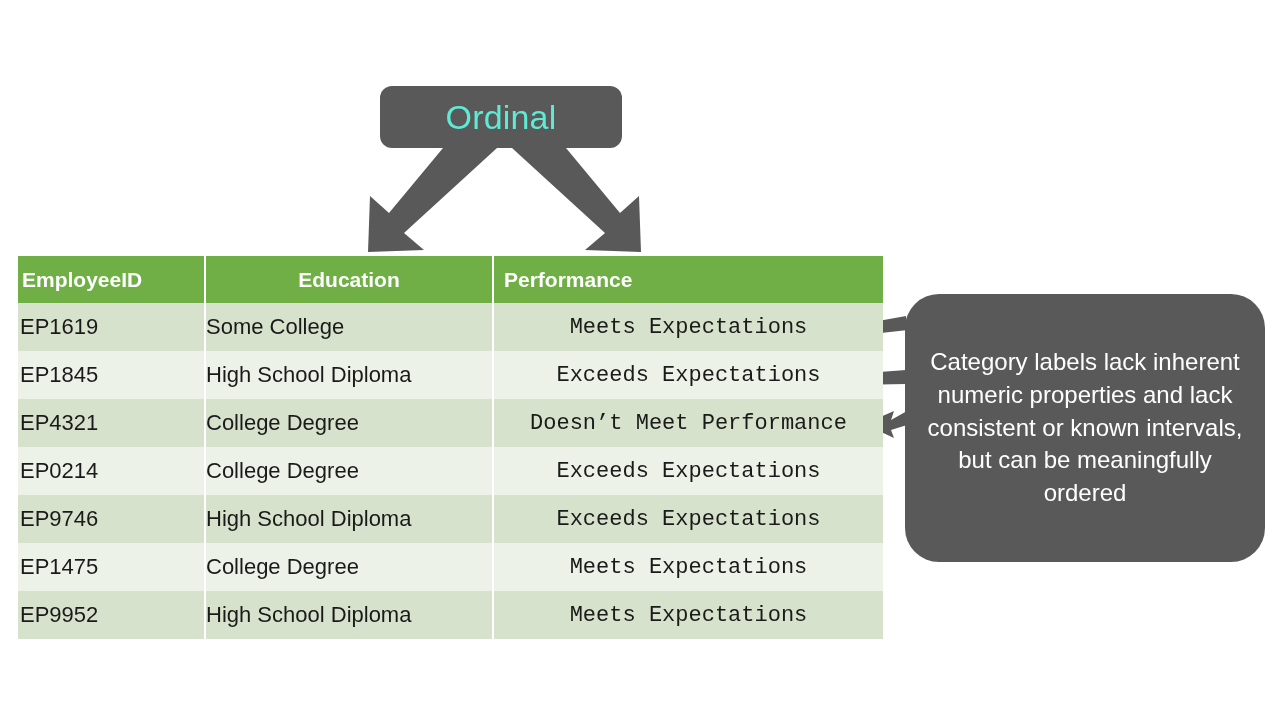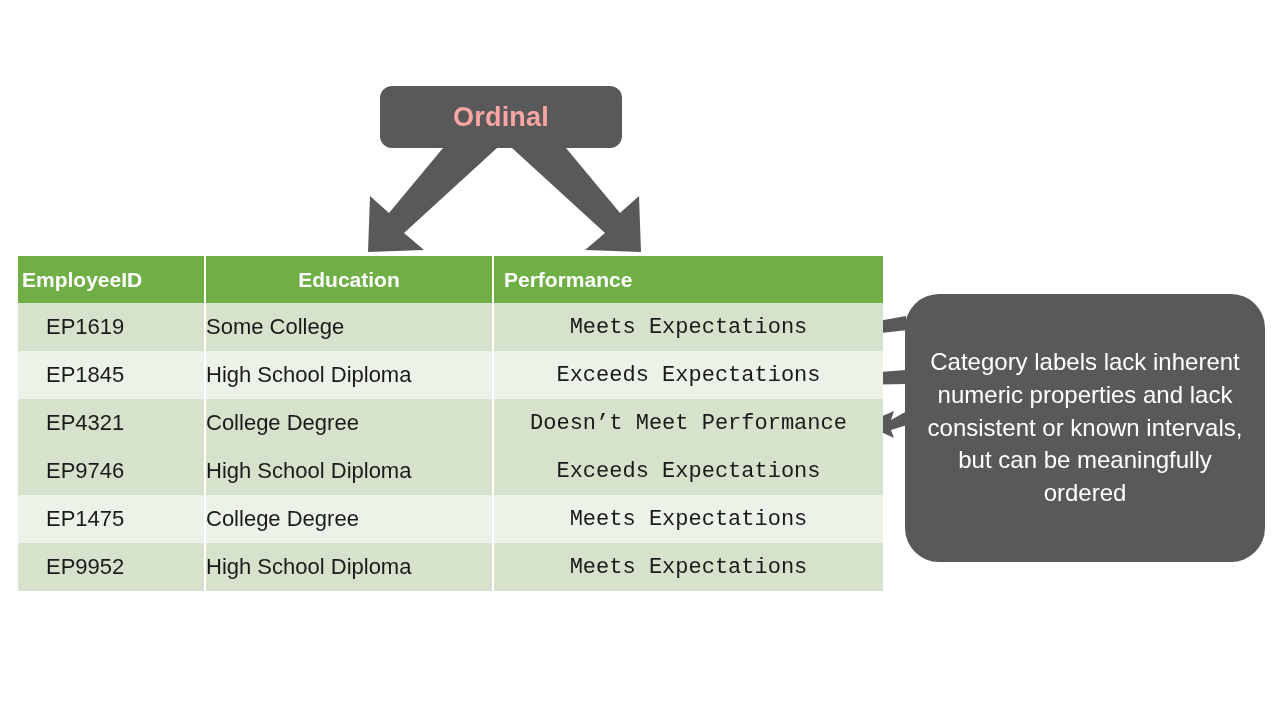--- a/index.html
+++ b/index.html
@@ -24,23 +24,23 @@
     width: 242px;
     height: 62px;
     background: #595959;
     border-radius: 12px;
     display: flex;
     align-items: center;
     justify-content: center;
     box-sizing: border-box;
   }
   #ordinal-box .label {
-    color: #fca5a5;
-    font-size: 27px;
-    font-weight: bold;
+    color: #5eead4;
+    font-size: 34px;
+    font-weight: normal;
     letter-spacing: 0.2px;
   }
 
   
   #arrows-layer {
     position: absolute;
     left: 0;
     top: 0;
     width: 1280px;
     height: 720px;
@@ -77,21 +77,21 @@
 
   #data-table tbody td {
     height: 48px;
     font-size: 22px;
     color: #1a1a1a;
     padding: 0 10px;
     border-right: 2px solid #ffffff;
     box-sizing: border-box;
     white-space: nowrap;
   }
-  #data-table tbody td.t-id   { text-align: left; padding-left: 28px; }
+  #data-table tbody td.t-id   { text-align: left; padding-left: 2px; }
   #data-table tbody td.t-edu  { text-align: left; padding-left: 0; }
   #data-table tbody td.t-perf { text-align: center; border-right: none; font-family: Liberation Mono, monospace; }
 
   #data-table tbody tr.band-a td { background: #D6E2CB; }
   #data-table tbody tr.band-b td { background: #EDF2E8; }
 
   
   #note-box {
     position: absolute;
     left: 905px;
@@ -155,20 +155,25 @@
     <tr class="band-b">
       <td class="t-id">EP1845</td>
       <td class="t-edu">High School Diploma</td>
       <td class="t-perf">Exceeds Expectations</td>
     </tr>
     <tr class="band-a">
       <td class="t-id">EP4321</td>
       <td class="t-edu">College Degree</td>
       <td class="t-perf">Doesn’t Meet Performance</td>
     </tr>
+    <tr class="band-b">
+      <td class="t-id">EP0214</td>
+      <td class="t-edu">College Degree</td>
+      <td class="t-perf">Exceeds Expectations</td>
+    </tr>
     <tr class="band-a">
       <td class="t-id">EP9746</td>
       <td class="t-edu">High School Diploma</td>
       <td class="t-perf">Exceeds Expectations</td>
     </tr>
     <tr class="band-b">
       <td class="t-id">EP1475</td>
       <td class="t-edu">College Degree</td>
       <td class="t-perf">Meets Expectations</td>
     </tr>

